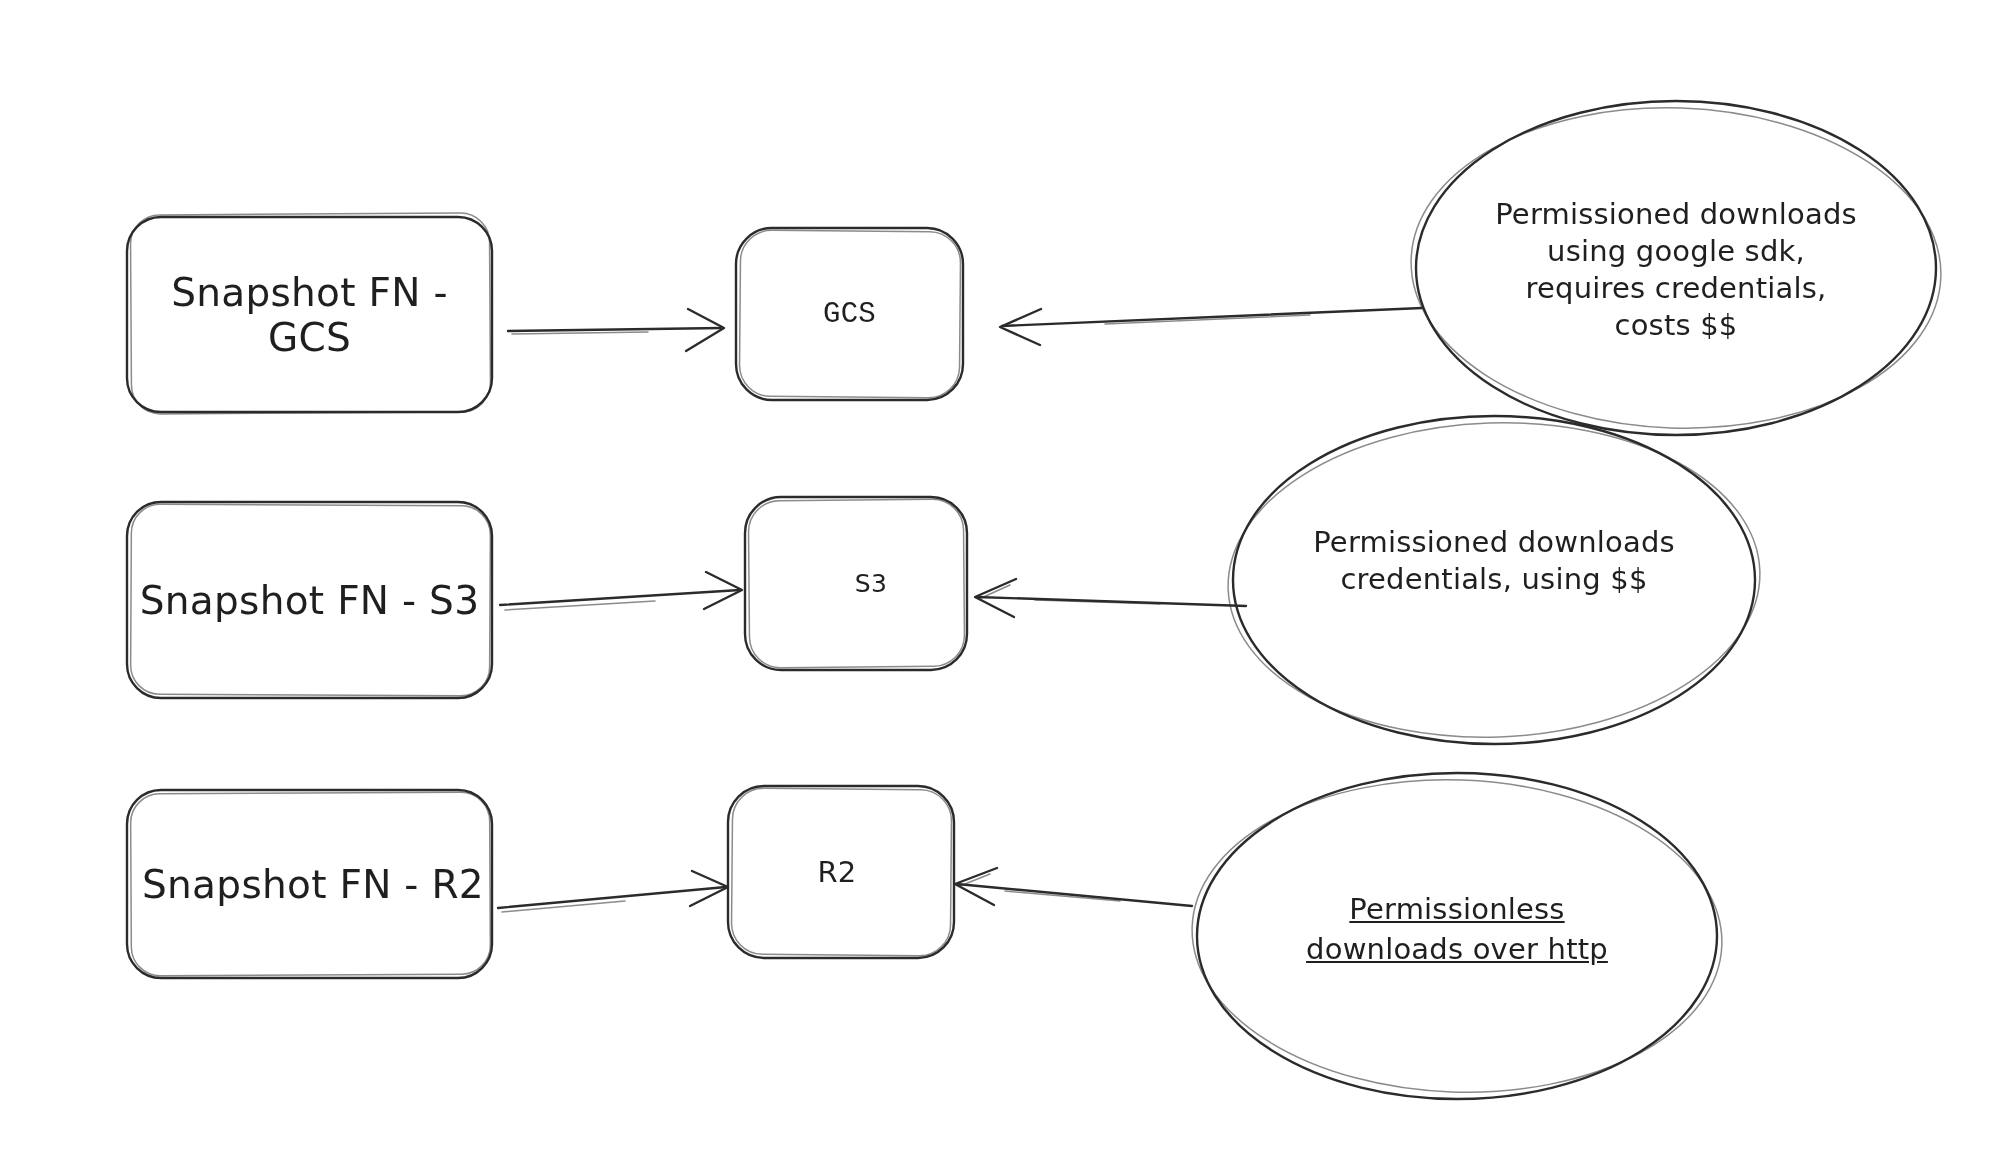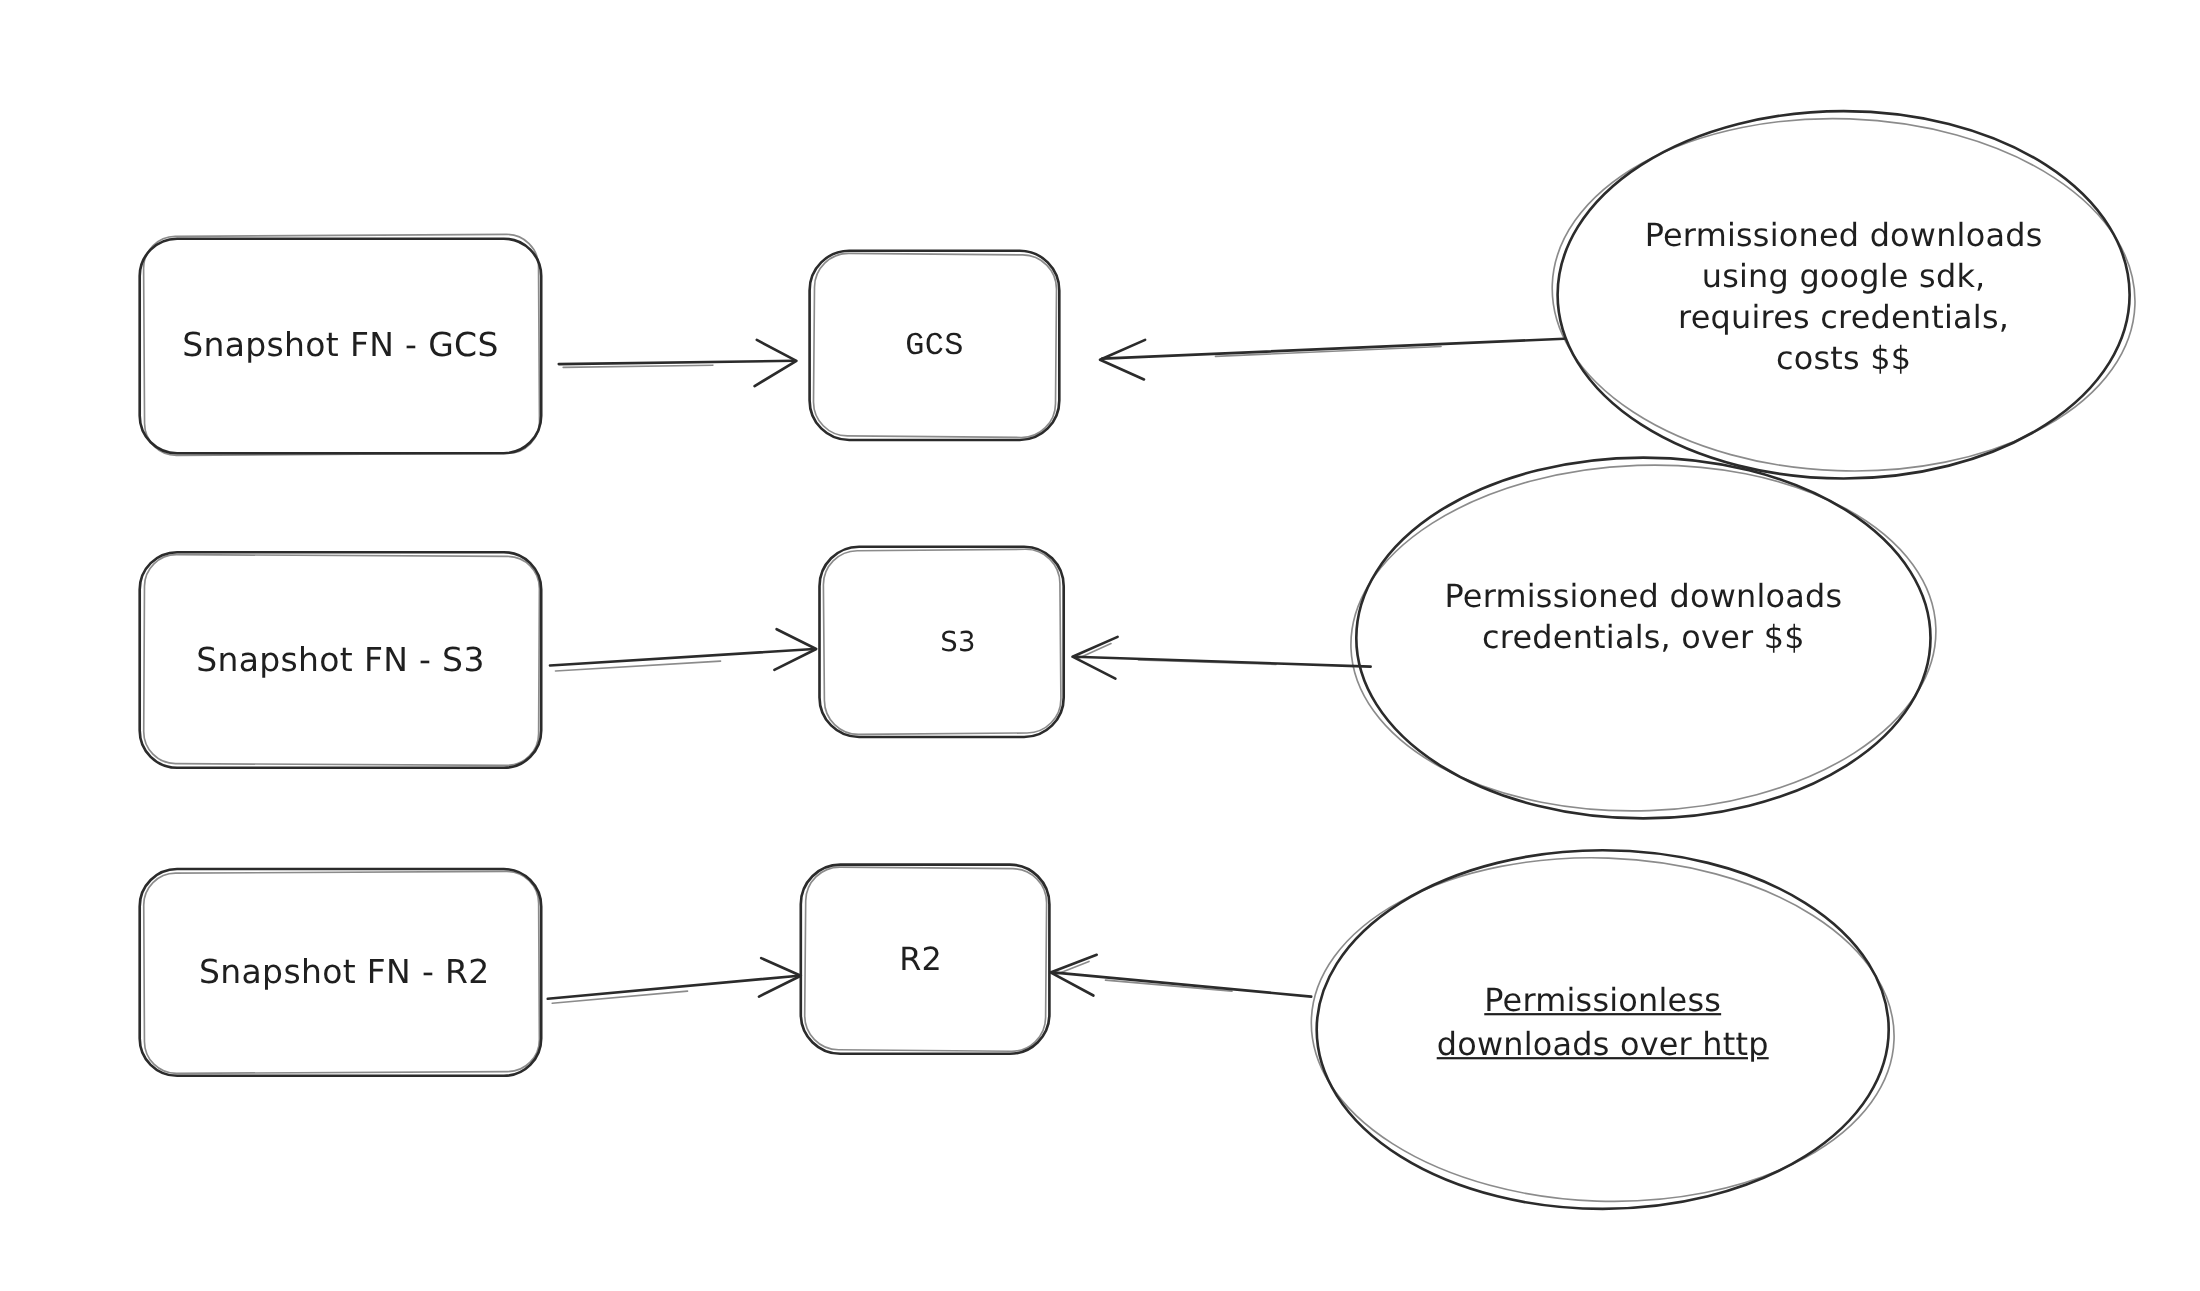--- a/index.html
+++ b/index.html
@@ -16,21 +16,21 @@
     font-family:"DejaVu Sans", "Liberation Sans", sans-serif;
     color:var(--text);
   }
   .canvas > svg{position:absolute;left:0;top:0;color:var(--stroke);}
   .s{fill:none;stroke:currentColor;stroke-width:2.4;stroke-linecap:round;stroke-linejoin:round;}
   .e{fill:none;stroke:currentColor;stroke-width:1.5;opacity:.55;stroke-linecap:round;stroke-linejoin:round;}
   .lbl{
     position:absolute;
     display:flex;align-items:center;justify-content:center;
     text-align:center;
-    font-size:30px;
+    font-size:39px;
     letter-spacing:.3px;
     color:var(--text);
     user-select:none;
   }
   .note{
     position:absolute;
     text-align:center;
     font-size:29px;
     letter-spacing:.2px;
     color:var(--text);
@@ -126,21 +126,21 @@
     <span class="ln">Permissioned downloads</span>
     <span class="ln">using google sdk,</span>
     <span class="ln">requires credentials,</span>
     <span class="ln">costs $$</span>
   </div>
 
   <div class="lbl" style="left:127px;top:502px;width:365px;height:196px;">Snapshot FN - S3</div>
   <div class="lbl" style="left:745px;top:497px;width:222px;height:173px;font-size:25px;margin-left:15px;">S3</div>
   <div class="note n2" style="left:1244px;top:524px;width:500px;">
     <span class="ln">Permissioned downloads</span>
-    <span class="ln">credentials, over $$</span>
+    <span class="ln">credentials, using $$</span>
   </div>
 
   <div class="lbl" style="left:127px;top:790px;width:372px;height:188px;">Snapshot FN - R2</div>
   <div class="lbl" style="left:728px;top:786px;width:218px;height:172px;font-size:29px;">R2</div>
   <div class="note n3" style="left:1207px;top:889px;width:500px;text-decoration:underline;">
     <span class="ln">Permissionless</span>
     <span class="ln">downloads over http</span>
   </div>
 
 </div>

